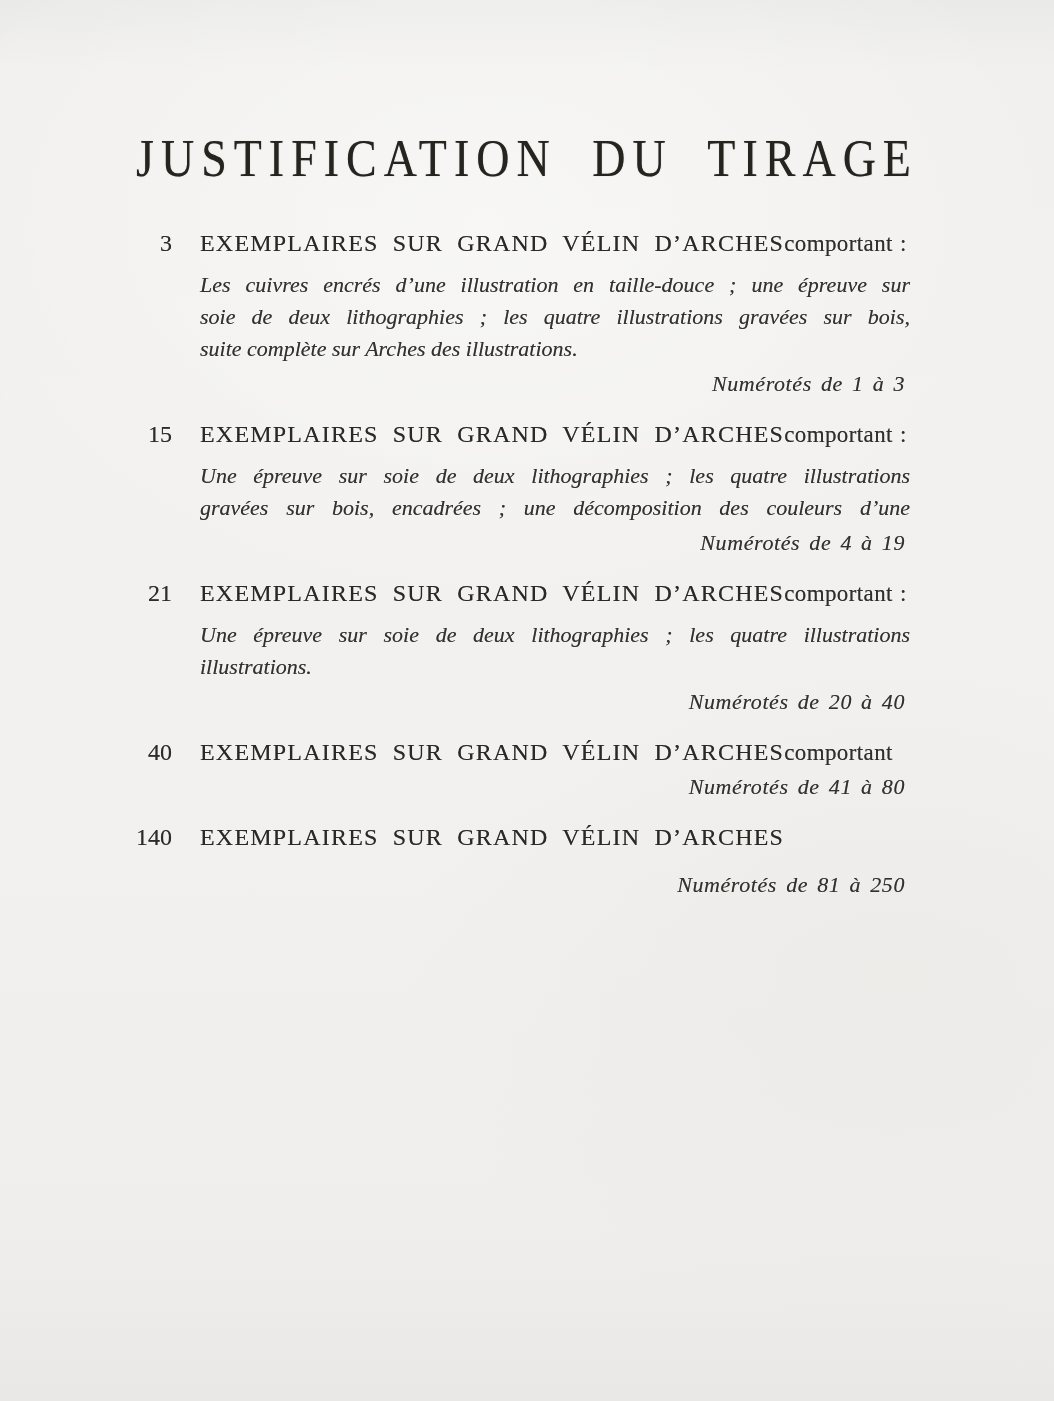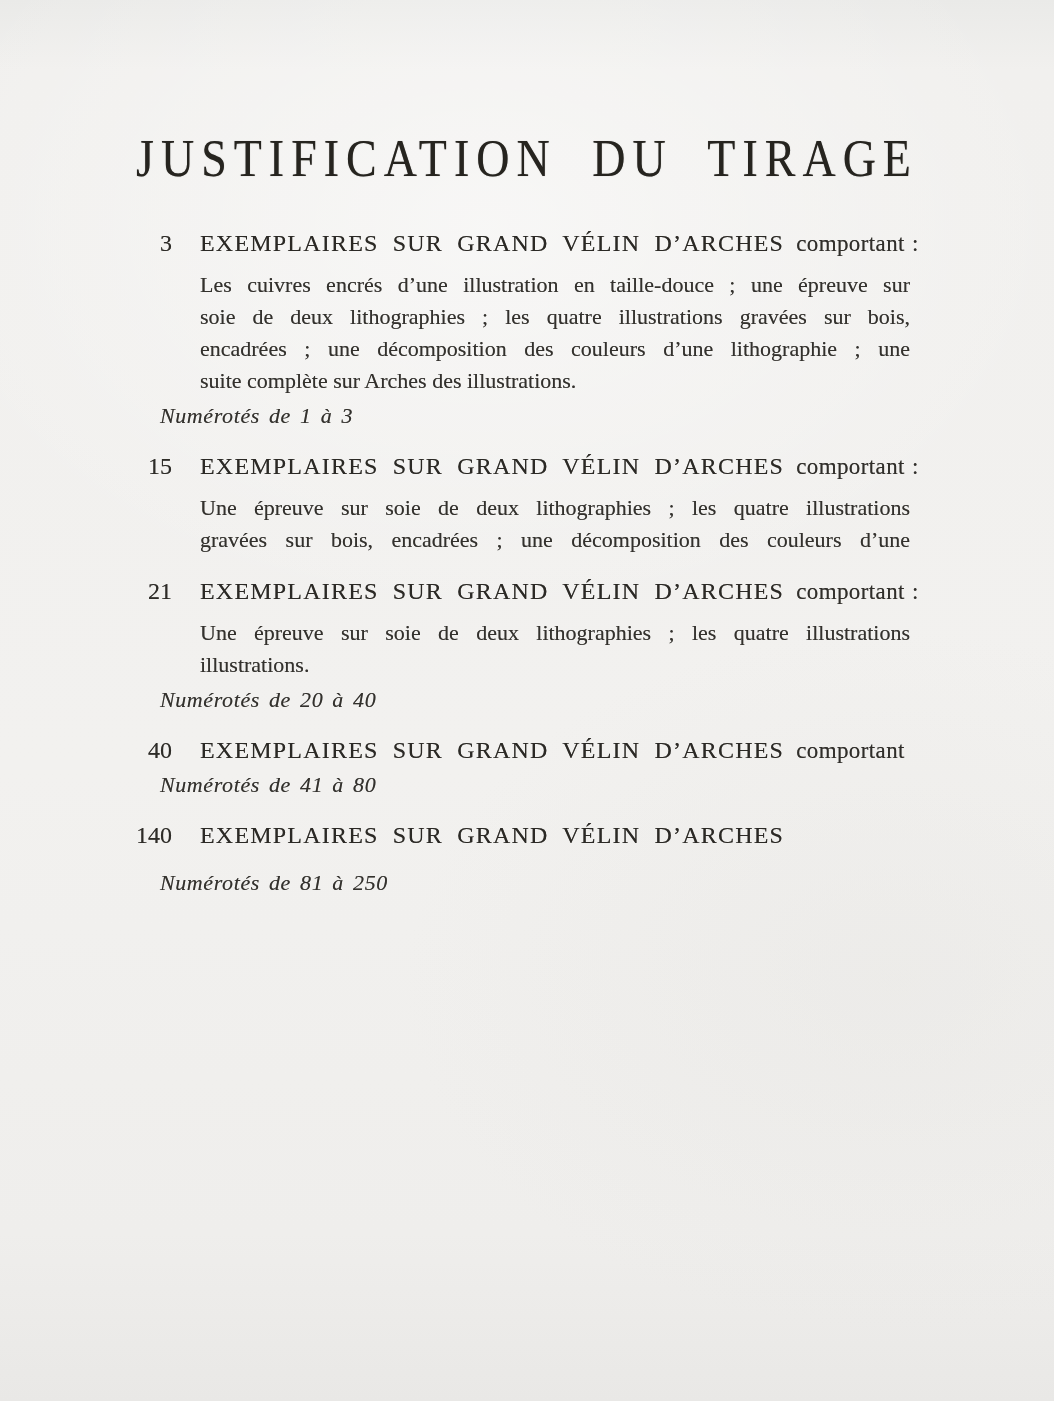--- a/index.html
+++ b/index.html
@@ -54,46 +54,47 @@
   }
   .head-text {
     margin-left: 28px;
     font-size: 24px;
     letter-spacing: 1.2px;
     word-spacing: 7px;
     color: #2b2925;
     text-shadow: 0 0 0.6px rgba(43,41,37,0.55);
   }
   .head-suffix {
-    margin-left: 12px;
+    margin-left: 0;
     font-size: 23px;
     letter-spacing: 0.4px;
     word-spacing: 1px;
     color: #302e2a;
   }
   .body {
     margin: 10px 0 0 200px;
     width: 710px;
     font-size: 22px;
     line-height: 32px;
     color: #33312d;
     text-shadow: 0 0 0.6px rgba(51,49,45,0.5);
   }
   .bline {
     text-align: justify;
     text-align-last: justify;
+    font-style: italic;
   }
   .bline.last {
     text-align: right;
     text-align-last: left;
   }
   .numbering {
     margin: 3px 0 0 160px;
     width: 745px;
-    text-align: left;
+    text-align: right;
     font-style: italic;
     font-size: 22px;
     line-height: 31px;
     letter-spacing: 0.6px;
     word-spacing: 3px;
     color: #33312d;
     text-shadow: 0 0 0.6px rgba(51,49,45,0.5);
   }
   .numbering.roomy { margin-top: 16px; }
 </style>
@@ -106,35 +107,35 @@
     <h1 class="title">JUSTIFICATION DU TIRAGE</h1>
 
     <section class="entry first">
       <div class="entry-head">
         <div class="num">3</div>
         <div class="head-text"><span>EXEMPLAIRES SUR GRAND VÉLIN D’ARCHES</span><span class="head-suffix">comportant :</span></div>
       </div>
       <div class="body">
         <div class="bline">Les cuivres encrés d’une illustration en taille-douce ; une épreuve sur</div>
         <div class="bline">soie de deux lithographies ; les quatre illustrations gravées sur bois,</div>
-        <div class="bline">encadrées ; une décomposition des couleurs d’une lithographie ; une</div>
         <div class="bline last">suite complète sur Arches des illustrations.</div>
       </div>
       <div class="numbering">Numérotés de 1 à 3</div>
     </section>
 
     <section class="entry">
       <div class="entry-head">
         <div class="num">15</div>
         <div class="head-text"><span>EXEMPLAIRES SUR GRAND VÉLIN D’ARCHES</span><span class="head-suffix">comportant :</span></div>
       </div>
       <div class="body">
         <div class="bline">Une épreuve sur soie de deux lithographies ; les quatre illustrations</div>
         <div class="bline">gravées sur bois, encadrées ; une décomposition des couleurs d’une</div>
       </div>
+      <div class="numbering">Numérotés de 4 à 19</div>
     </section>
 
     <section class="entry">
       <div class="entry-head">
         <div class="num">21</div>
         <div class="head-text"><span>EXEMPLAIRES SUR GRAND VÉLIN D’ARCHES</span><span class="head-suffix">comportant :</span></div>
       </div>
       <div class="body">
         <div class="bline">Une épreuve sur soie de deux lithographies ; les quatre illustrations</div>
         <div class="bline last">illustrations.</div>

